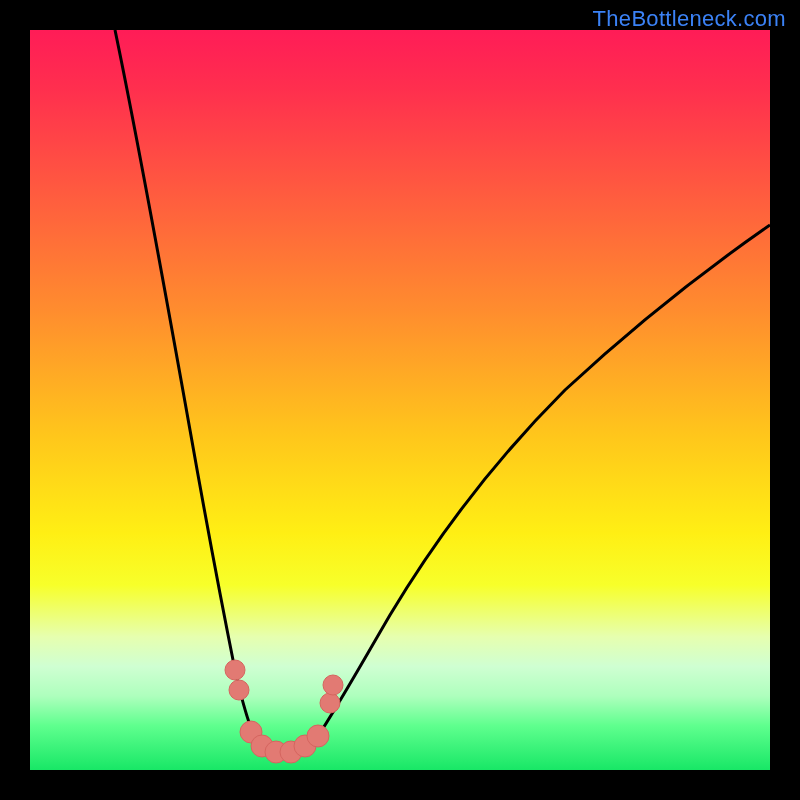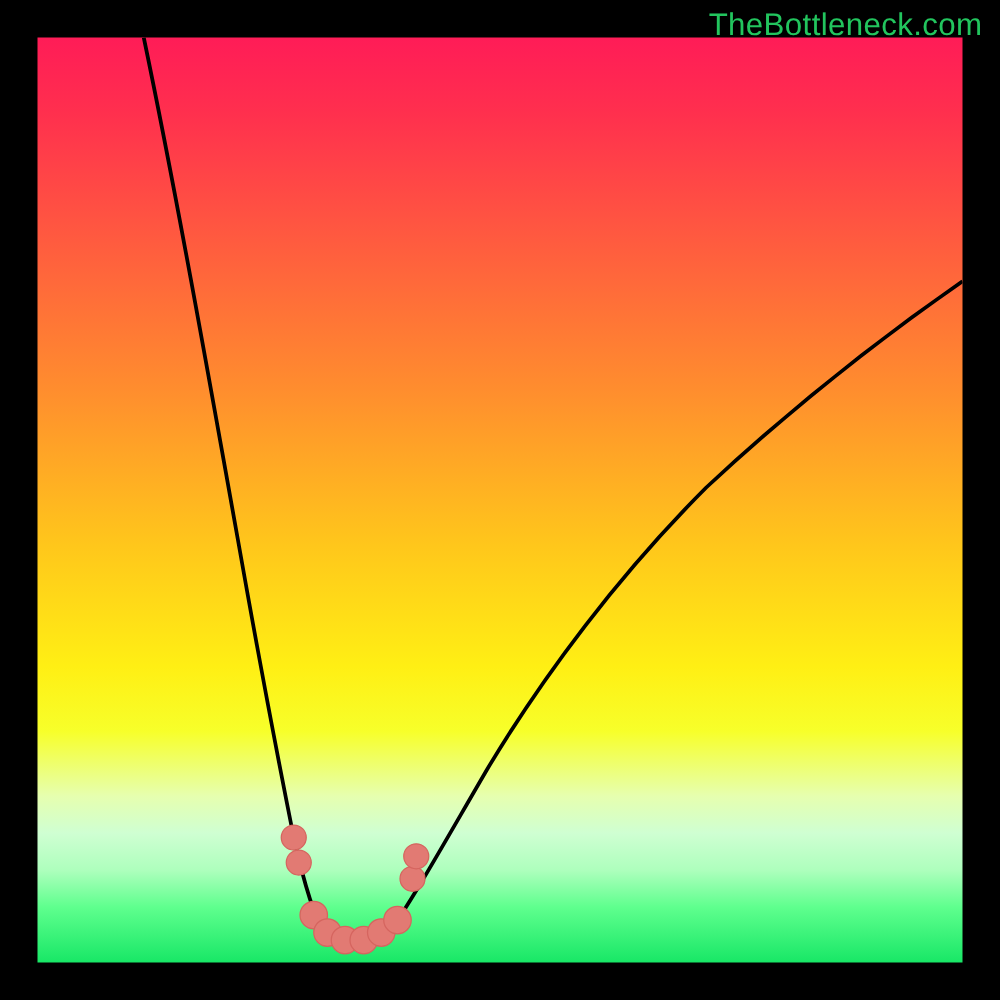--- a/index.html
+++ b/index.html
@@ -14,22 +14,22 @@
   .frame {
     position: relative;
     width: 800px;
     height: 800px;
     background: #000;
   }
   .watermark {
     position: absolute;
     top: 6px;
     right: 14px;
-    color: #22c55e;
-    font-size: 25px;
+    color: #3b82f6;
+    font-size: 22px;
     letter-spacing: 0.3px;
     z-index: 10;
   }
   .plot {
     position: absolute;
     left: 30px;
     top: 30px;
     width: 740px;
     height: 740px;
     background: linear-gradient(

